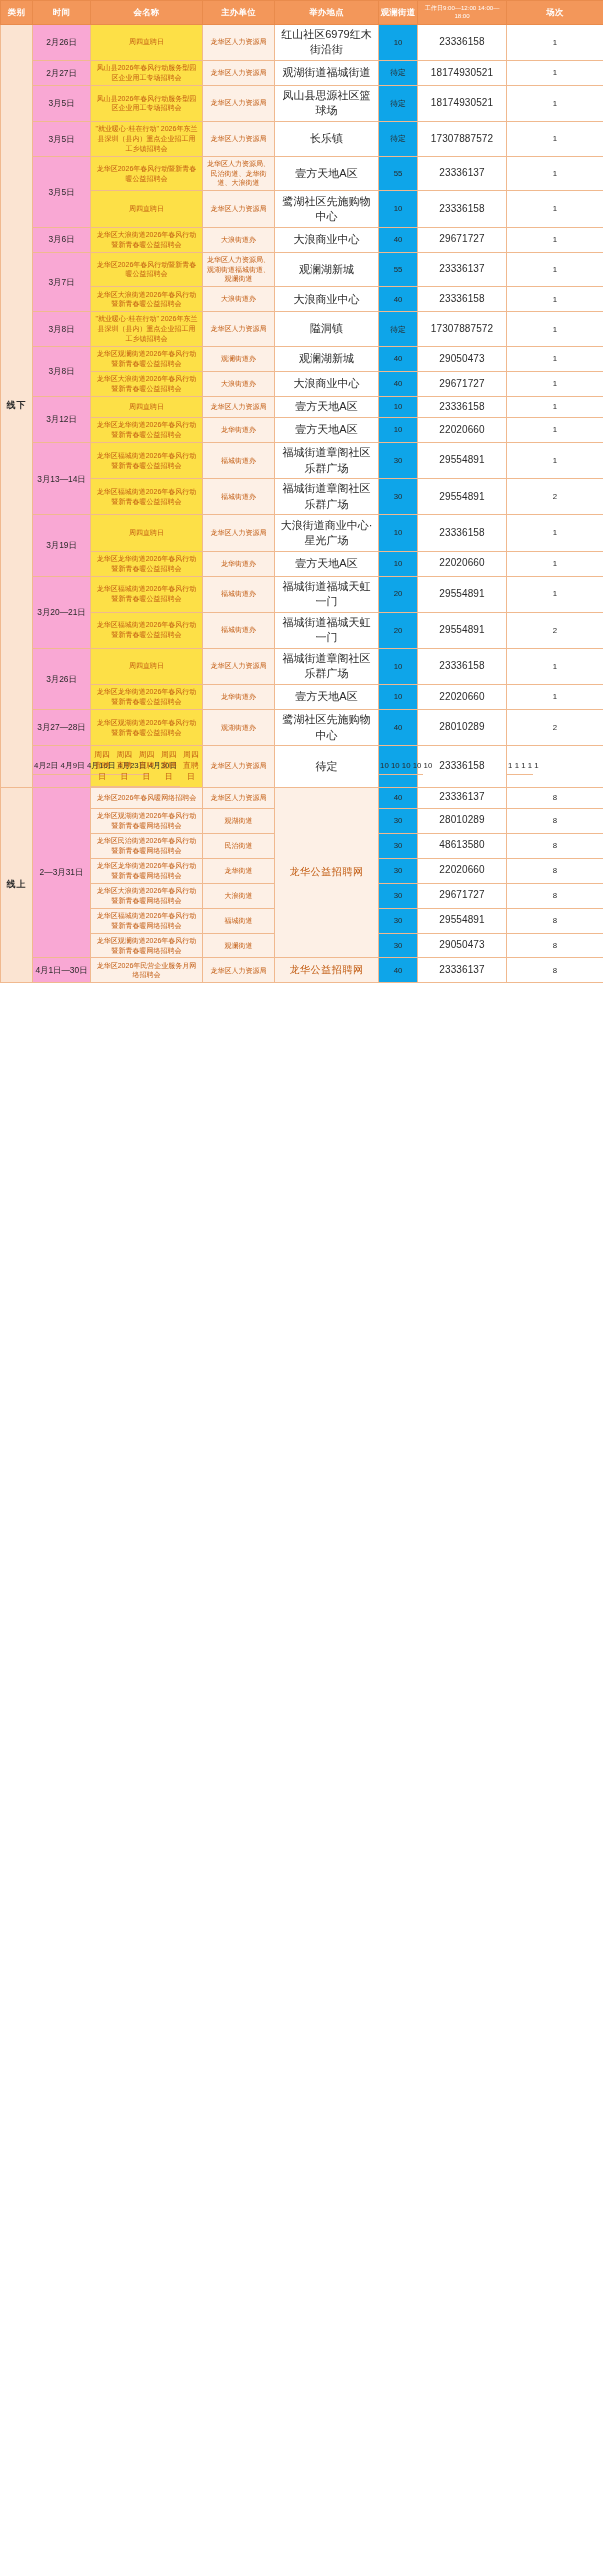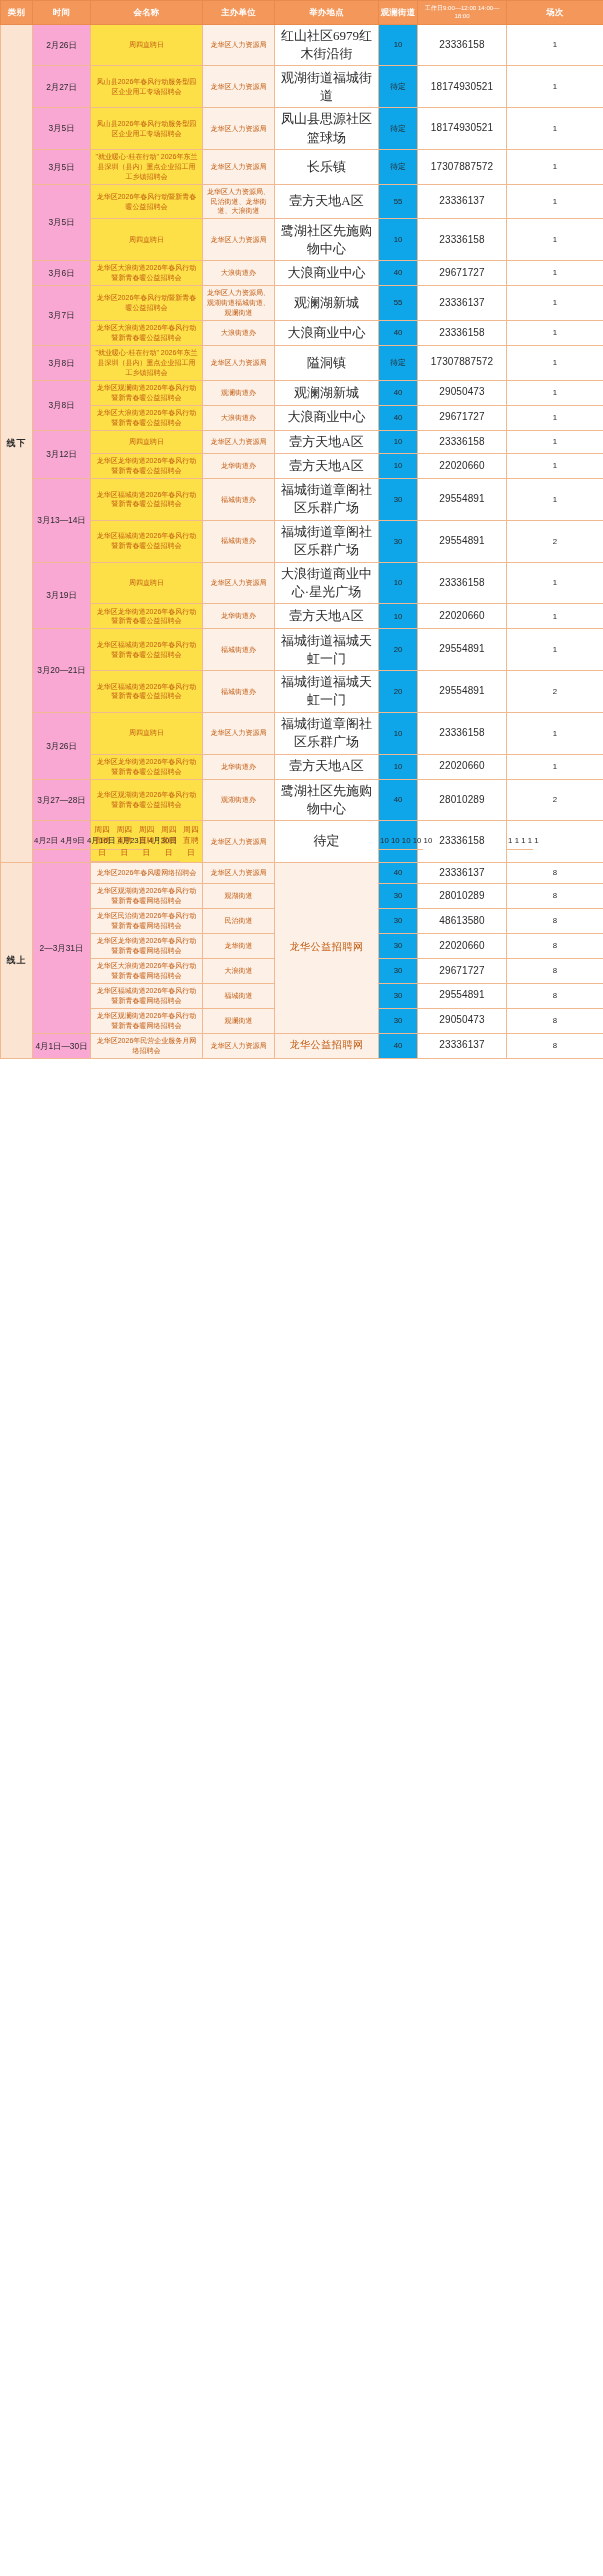--- a/index.html
+++ b/index.html
@@ -76,24 +76,23 @@
   }
   tbody td.org {
     background: #fdf0e6;
     font-size: 7px;
     line-height: 1.4;
     color: #c25c12;
     padding: 2.2px 3.4px;
   }
   tbody td.place {
     background: #ffffff;
-    font-size: 13px;
+    font-size: 11px;
     line-height: 1.4;
     padding: 2.2px 3.4px;
-    font-family: Liberation Serif, serif;
   }
   tbody td.num {
     background: #0ea5e9;
     font-size: 7.8px;
   }
   tbody td.phone {
     background: #ffffff;
     font-size: 10px;
     letter-spacing: 0.1px;
     white-space: nowrap;

